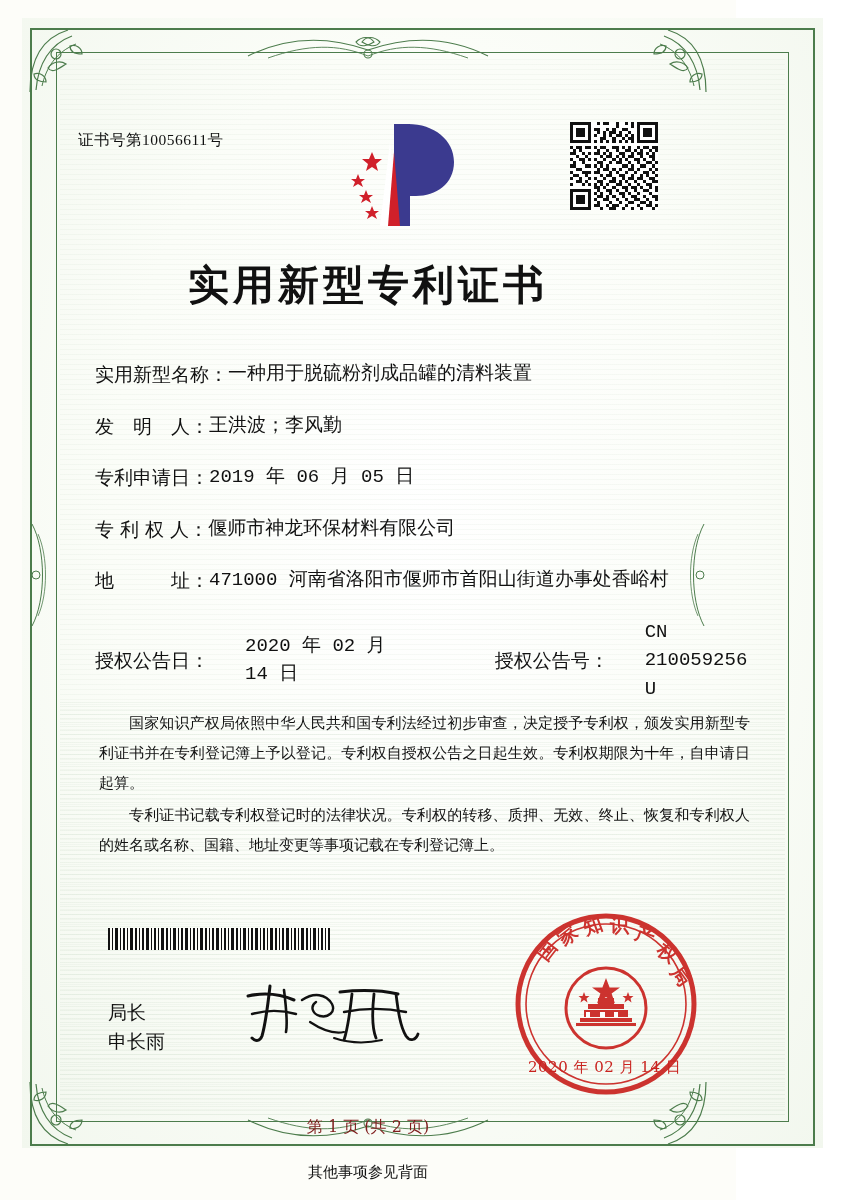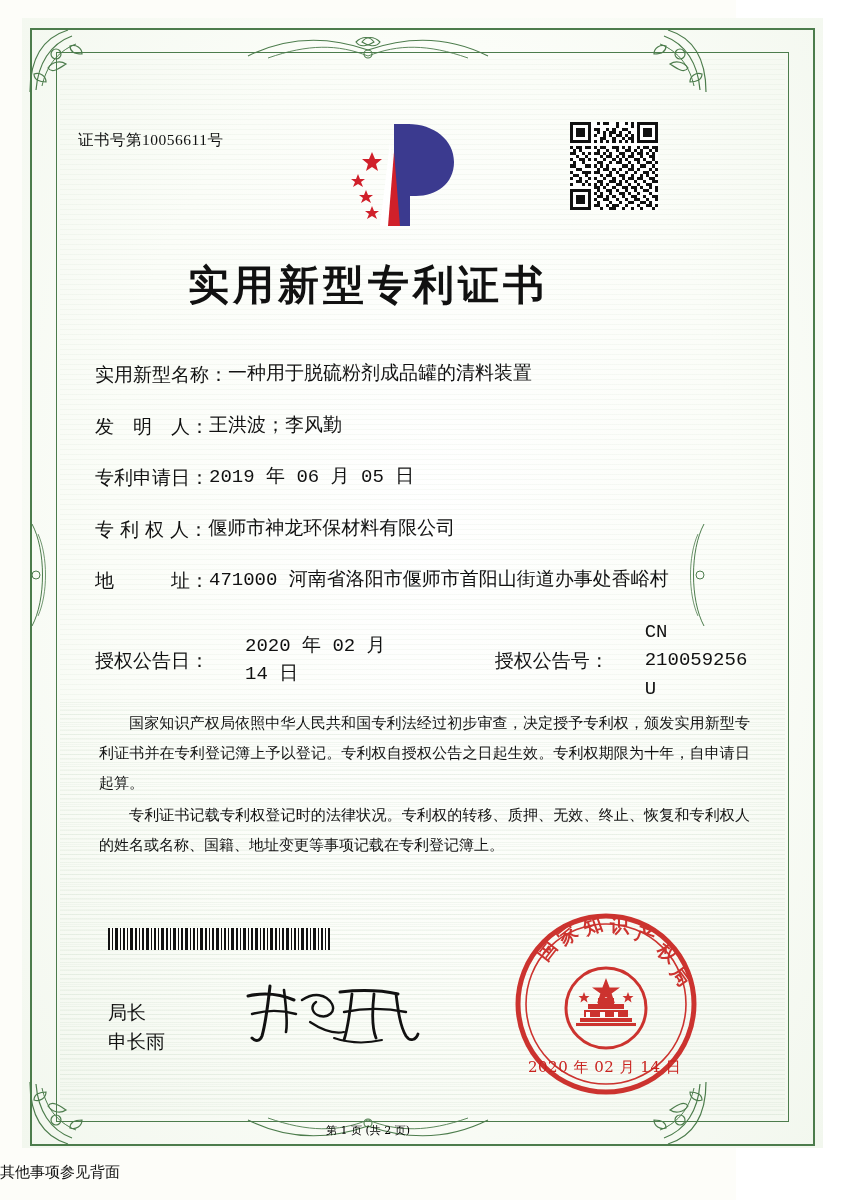--- a/index.html
+++ b/index.html
@@ -204,29 +204,29 @@
     color: #c9231f;
     font-family: "DejaVu Serif", "Liberation Serif", serif;
     letter-spacing: .5px;
   }
 
   .page-num {
     position: absolute;
     left: 0; right: 0;
     bottom: 62px;
     text-align: center;
-    font-size: 11px;
-    color: #000000;
+    font-size: 16px;
+    color: #7f1d1d;
     font-family: "DejaVu Serif", "Liberation Serif", serif;
   }
   .footer-note {
     position: absolute;
     left: 0; right: 0;
     bottom: 18px;
-    text-align: left;
+    text-align: center;
     font-size: 15px;
     color: #111;
     font-family: "DejaVu Serif", "Liberation Serif", serif;
   }
 </style>
 </head>
 <body>
 
 <div class="page">
   <div class="bg-tint"></div>

